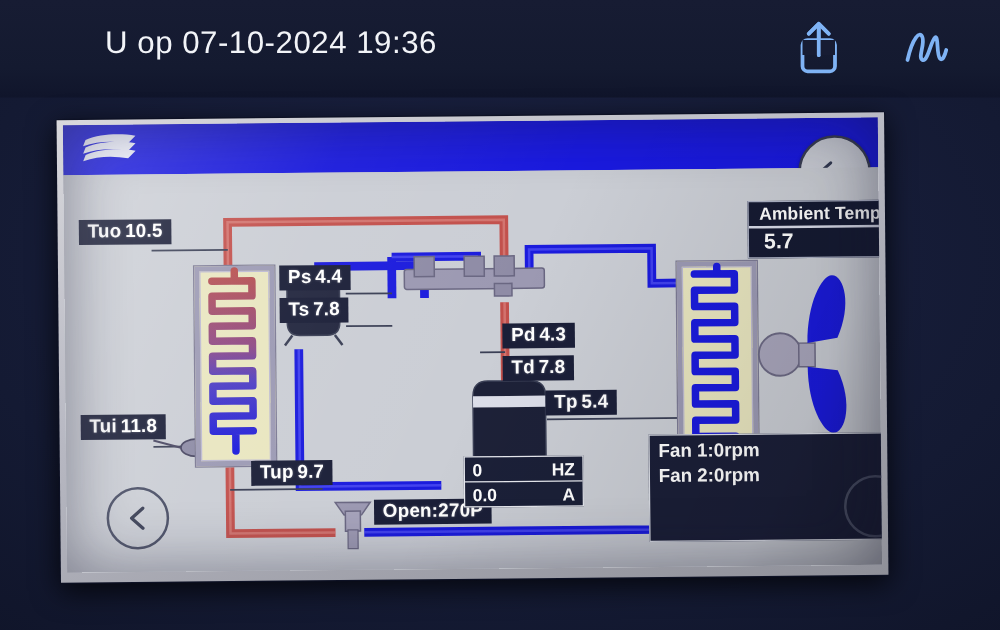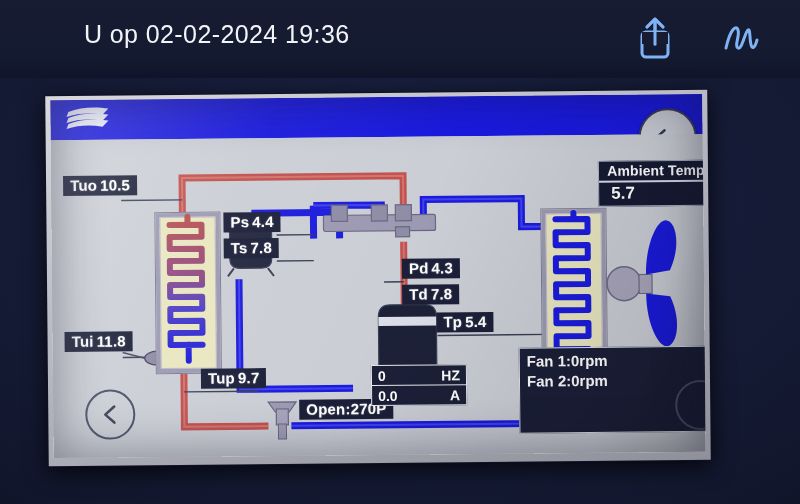--- a/index.html
+++ b/index.html
@@ -77,21 +77,21 @@
 
   svg{display:block;overflow:visible;}
   .clip{position:absolute;left:0;top:0;width:100%;height:100%;}
 </style>
 </head>
 <body>
 
 <div id="photo-app">
 
   <div id="topbar">
-    <div id="topbar-title">U op 02-02-2024 19:36</div>
+    <div id="topbar-title">U op 07-10-2024 19:36</div>
 
     <div class="tb-icon" id="share-icon">
       <svg width="46" height="48" viewBox="0 0 46 48">
         <rect x="10" y="18" width="26" height="25" rx="4" fill="none" stroke="#7fb3f5" stroke-width="3"></rect>
         <line x1="23" y1="6" x2="23" y2="30" stroke="#7fb3f5" stroke-width="3" stroke-linecap="round"></line>
         <polyline points="15,13 23,5 31,13" fill="none" stroke="#7fb3f5" stroke-width="3" stroke-linecap="round" stroke-linejoin="round"></polyline>
         <rect x="10" y="18" width="26" height="12" fill="#171c33"></rect>
         <line x1="23" y1="6" x2="23" y2="30" stroke="#7fb3f5" stroke-width="3" stroke-linecap="round"></line>
         <polyline points="15,13 23,5 31,13" fill="none" stroke="#7fb3f5" stroke-width="3" stroke-linecap="round" stroke-linejoin="round"></polyline>
       </svg>

